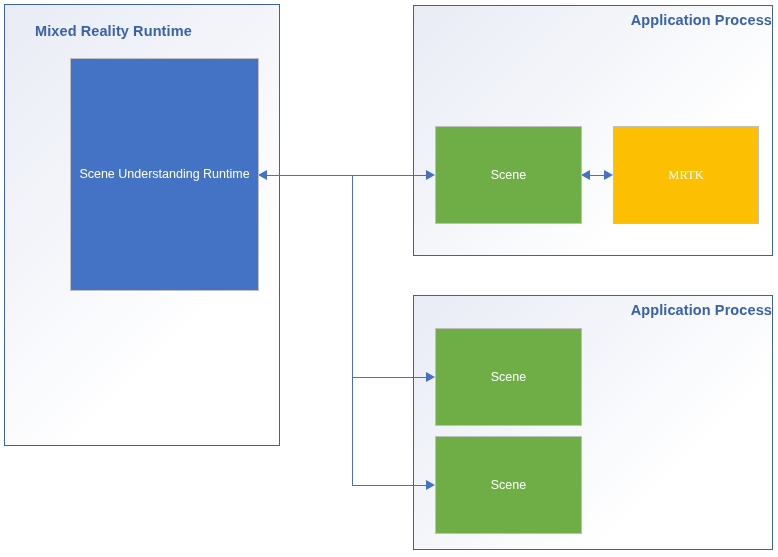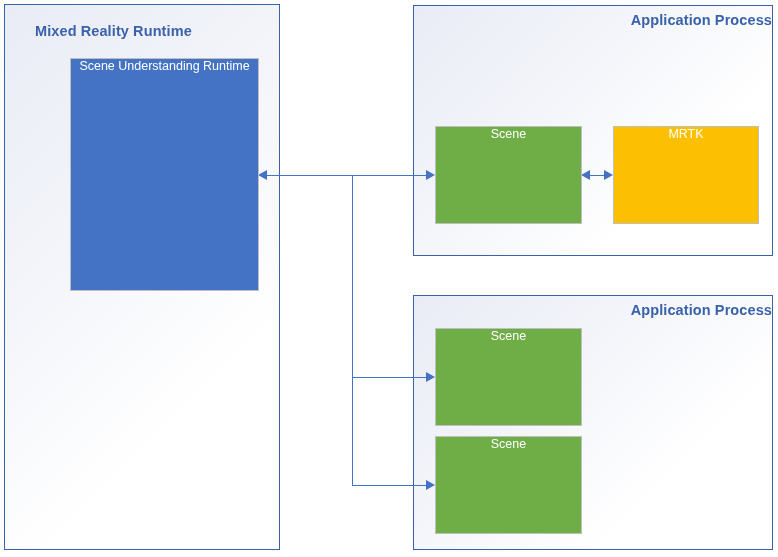--- a/index.html
+++ b/index.html
@@ -40,30 +40,31 @@
   .process-title.left-aligned {
     text-align: left;
   }
 
   
   .node {
     position: absolute;
     box-sizing: border-box;
     border: 1.5px solid #BFBFBF;
     display: flex;
+    align-items: center;
     justify-content: center;
     color: #ffffff;
     font-size: 12.5px;
     font-weight: 500;
     text-align: center;
     line-height: 1.2;
   }
   .node.blue   { background: #4472C4; }
   .node.green  { background: #6FAD46; }
-  .node.orange { background: #FDBF01; }
+  .node.orange { background: #FDBF01; font-family: Liberation Serif, serif; }
 
   .node-label {
     display: block;
     pointer-events: none;
   }
 
   
   .conn-h {
     position: absolute;
     height: 0;
@@ -89,21 +90,21 @@
     border-top: 5px solid transparent;
     border-bottom: 5px solid transparent;
     border-right: 9px solid #4472C4;
   }
 </style>
 </head>
 <body>
 
 <div id="canvas">
 
-  <div class="process-box" id="box-mixed-reality-runtime" style="left: 4px; top: 4px; width: 276px; height: 546px;">
+  <div class="process-box" id="box-mixed-reality-runtime" style="left: 4px; top: 4px; width: 276px; height: 442px;">
     <div class="process-title left-aligned" id="title-mixed-reality-runtime" style="left: 30px; top: 18px;">Mixed Reality Runtime</div>
   </div>
 
   <div class="process-box" id="box-application-process-1" style="left: 413px; top: 5px; width: 360px; height: 251px;">
     <div class="process-title" id="title-application-process-1" style="top: 6px;">Application Process</div>
   </div>
 
   <div class="process-box" id="box-application-process-2" style="left: 413px; top: 295px; width: 360px; height: 255px;">
     <div class="process-title" id="title-application-process-2" style="top: 6px;">Application Process</div>
   </div>

